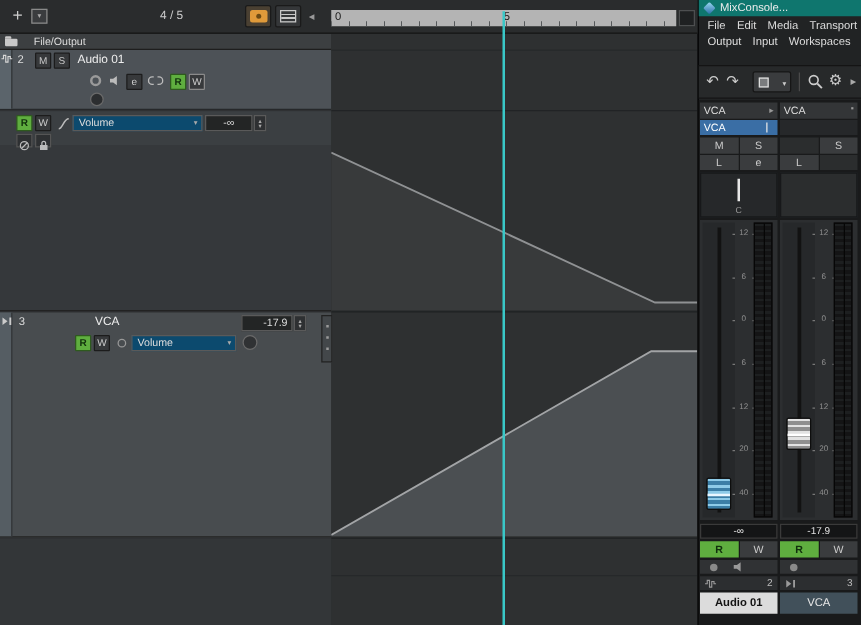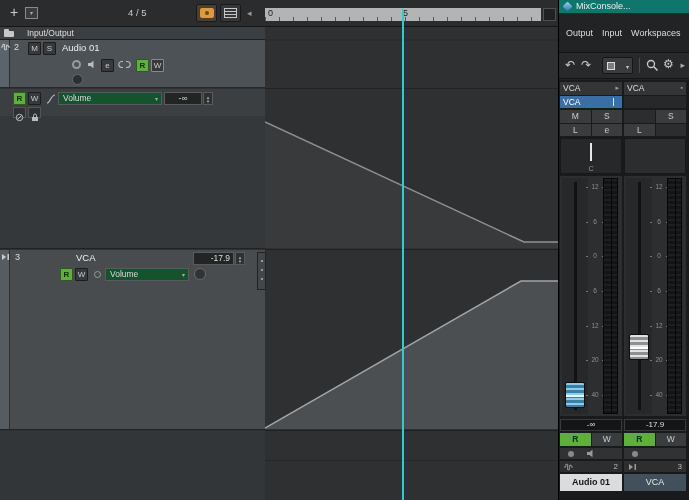--- a/index.html
+++ b/index.html
@@ -73,21 +73,21 @@
   .at-w { left:151px; top:19px; width:13px; }
   .at-circ { position:absolute; left:72px; top:34px; width:11px; height:11px;
     border:1px solid #6a6a6a; border-radius:50%; background:#2c2e30; }
 
   .autolane { position:absolute; left:0; top:89px; width:265px; height:160px;
     background:#35383b; border-bottom:1px solid #222; }
   .lane-head { position:absolute; left:0; top:0; width:100%; height:27px; background:#3b3f42; }
   .al-r { left:13px; top:3px; width:13px; }
   .al-w { left:28px; top:3px; width:13px; }
   .al-curve { position:absolute; left:46px; top:5px; }
-  .dd { position:absolute; height:13px; background:#14532d; border:1px solid #5a5a5a;
+  .dd { position:absolute; height:13px; background:#0c4a6e; border:1px solid #5a5a5a;
     font-size:8.5px; color:#ddd; line-height:11px; padding-left:4px; }
   .dd .arr { position:absolute; right:3px; top:2px; font-size:6px; color:#aaa; line-height:8px; }
   .al-dd { left:58px; top:3px; width:104px; }
   .valbox { position:absolute; height:13px; background:#232525; border:1px solid #5a5a5a;
     font-size:8.5px; color:#ddd; line-height:11px; text-align:center; }
   .al-val { left:164px; top:3px; width:38px; }
   .spinbox { position:absolute; width:10px; height:13px; background:#2e3032;
     border:1px solid #5a5a5a; display:flex; flex-direction:column; align-items:center;
     justify-content:center; font-size:5px; line-height:4px; color:#aaa; }
   .al-spin { left:203px; top:3px; }
@@ -238,21 +238,21 @@
     </div>
 
     <div class="ruler">
       <span class="r0">0</span>
       <span class="r5">5</span>
     </div>
     <div class="ruler-end"></div>
 
     <div class="io-row">
       <span class="folder-ic"></span>
-      <span class="io-label">Input/Output</span>
+      <span class="io-label">File/Output</span>
     </div>
 
     <div class="audio-track">
       <div class="colorbar">
         <svg class="type-ic" width="9" height="8" viewBox="0 0 10 8">
             <path d="M0,4 L2,4 2,1 4,1 4,7 6,7 6,2 8,2 8,4 10,4" stroke="#d8d8d8" stroke-width="1" fill="none"></path>
           </svg>
       </div>
       <span class="tnum">2</span>
       <span class="btn at-m">M</span>
@@ -349,20 +349,26 @@
     <div class="playhead"></div>
   </div>
 
   <div class="mixer">
 
     <div class="mx-title">
       <span class="mx-diamond"></span>
       <span class="mx-title-text">MixConsole...</span>
     </div>
 
+    <div class="mx-menu-row m-row1">
+      <span>File</span>
+      <span>Edit</span>
+      <span>Media</span>
+      <span>Transport</span>
+    </div>
     <div class="mx-menu-row m-row2">
       <span>Output</span>
       <span>Input</span>
       <span>Workspaces</span>
     </div>
 
     <div class="mx-toolbar">
       <span class="mx-undo">↶</span>
       <span class="mx-redo">↷</span>
       <span class="mx-rackbtn">

